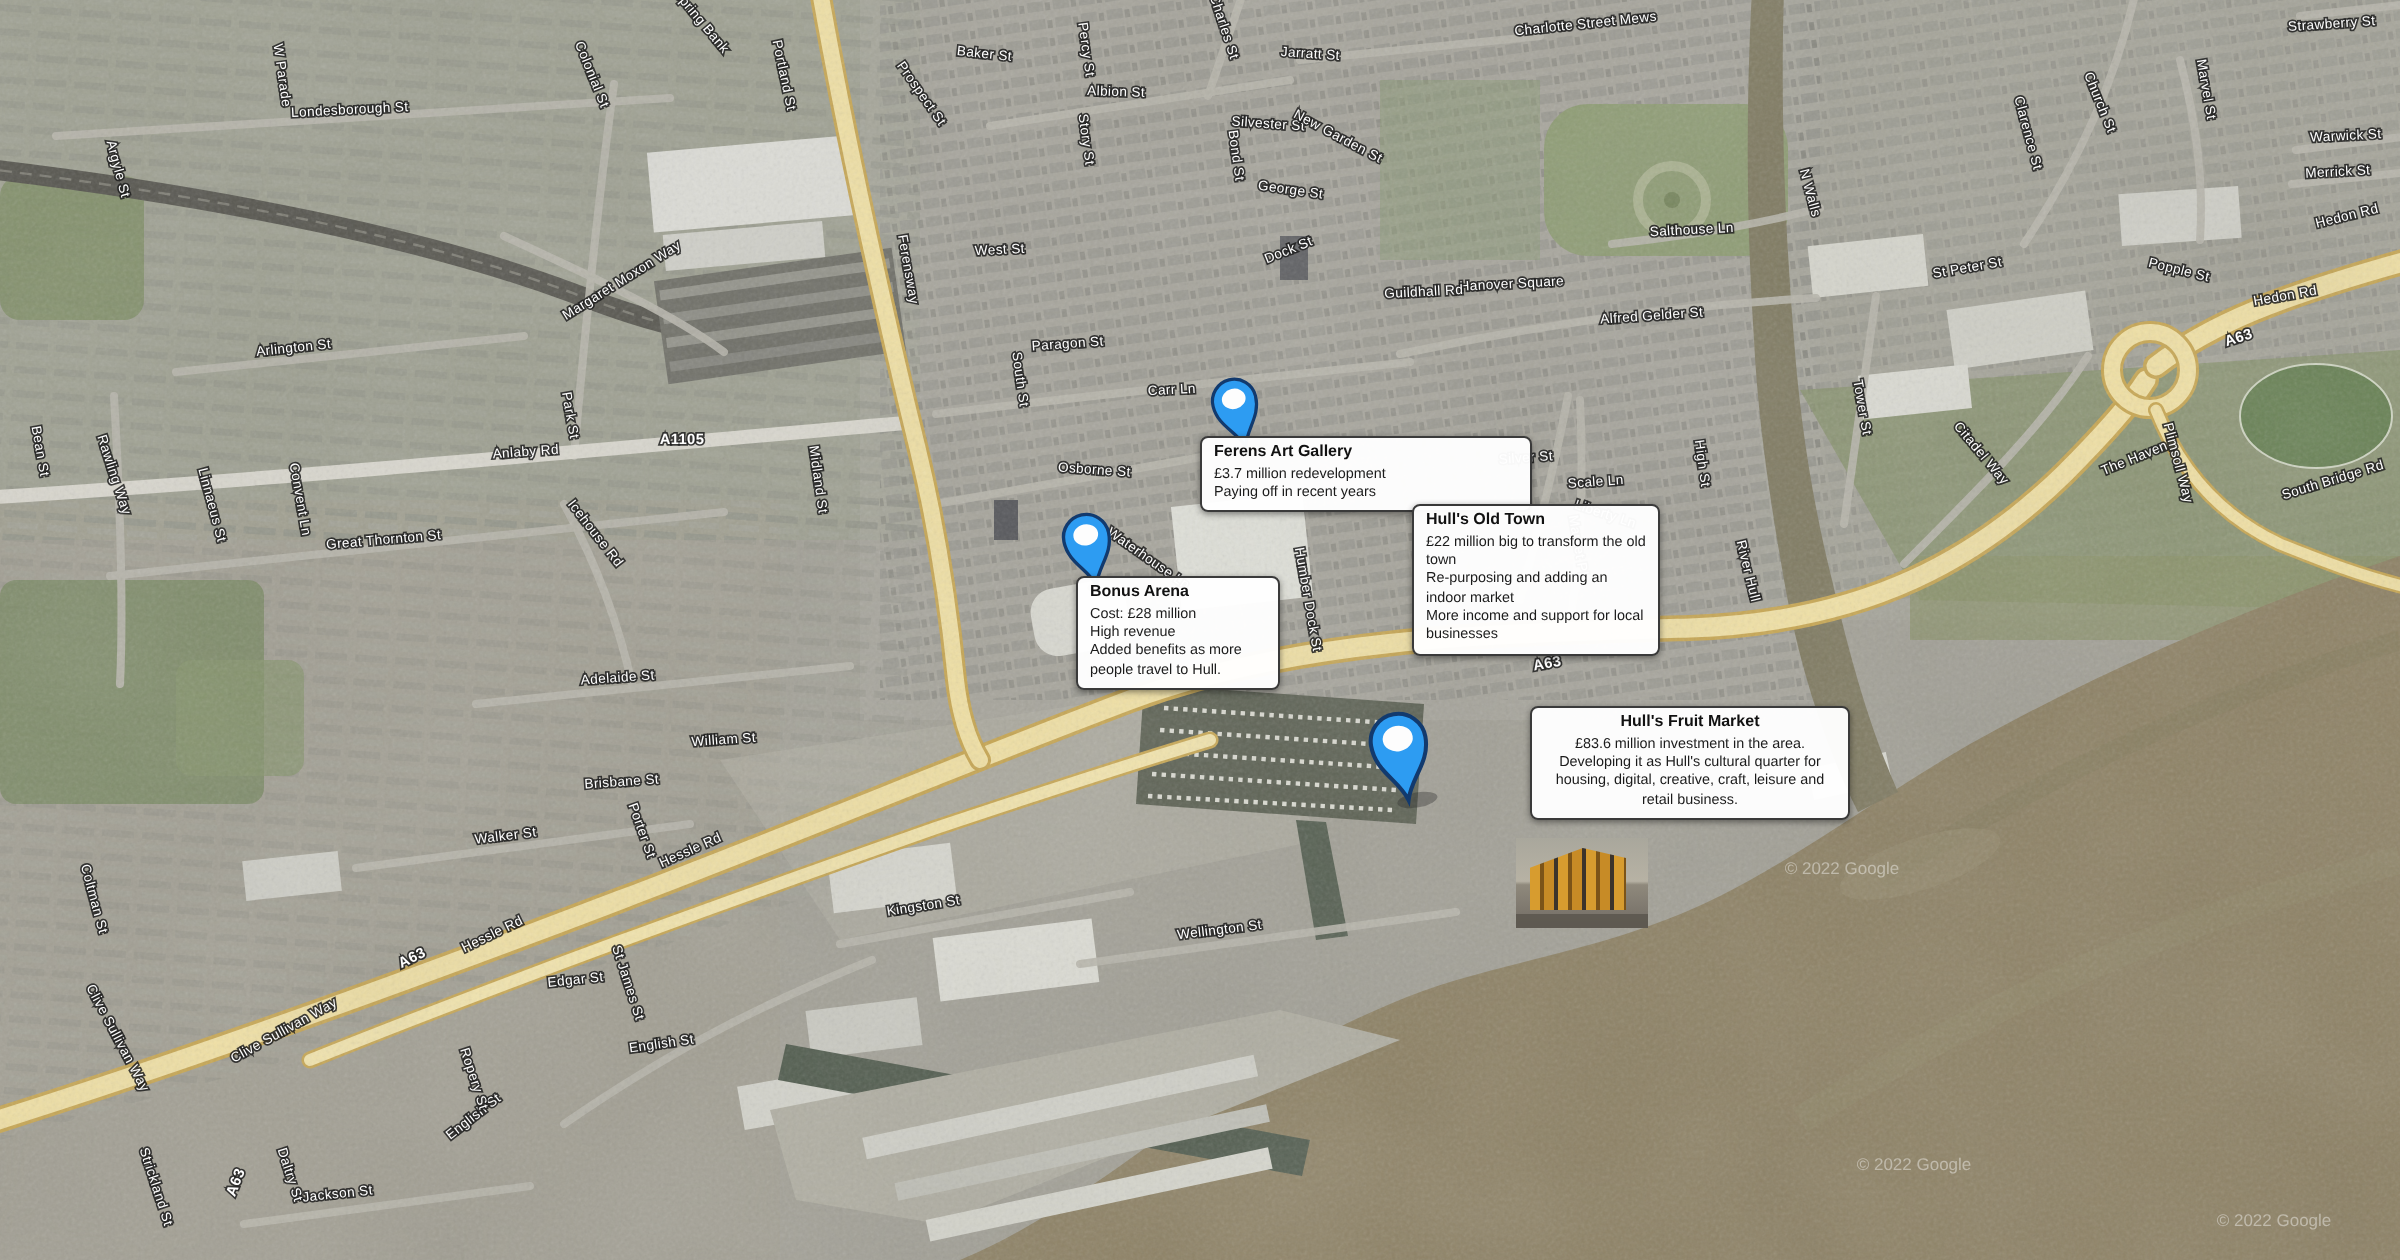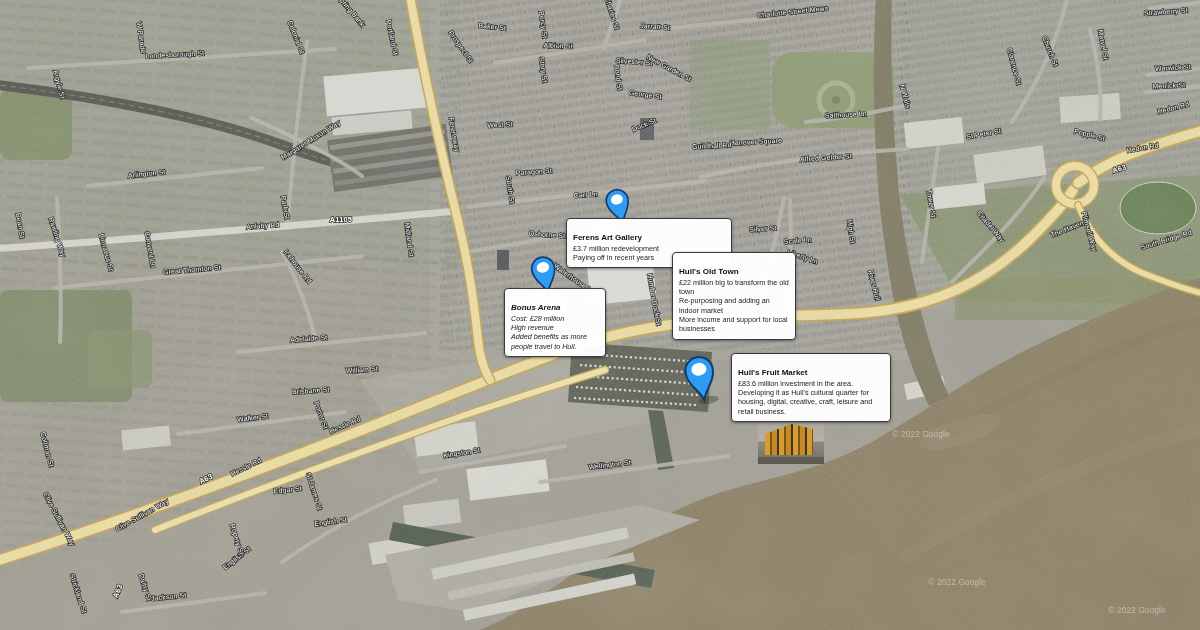--- a/index.html
+++ b/index.html
@@ -2,27 +2,27 @@
 <html><head>
 <meta charset="utf-8">
 <style>
   html,body{margin:0;padding:0;background:#222;}
   #stage{position:relative;width:1200px;height:630px;overflow:hidden;font-family:"Liberation Sans",sans-serif;}
   #map-svg{position:absolute;left:0;top:0;}
   .slabel{font:6.8px "Liberation Sans",sans-serif;fill:#ffffff;stroke:rgba(30,30,30,.85);stroke-width:1.7px;paint-order:stroke;text-anchor:middle;letter-spacing:.2px;}
   .slabel.ref{font-weight:700;font-size:7.4px;}
   .wmark{font:8.5px "Liberation Sans",sans-serif;fill:rgba(255,255,255,.42);text-anchor:middle;}
   .callout{position:absolute;background:rgba(255,255,255,.97);border:1.3px solid #3a3a3a;border-radius:4px;
-    padding:14px 6px 5px;box-shadow:0 1px 3px rgba(0,0,0,.45);color:#111;z-index:5;}
+    padding:2px 6px 5px;box-shadow:0 1px 3px rgba(0,0,0,.45);color:#111;z-index:5;margin-left:34px;}
   .callout h4{margin:0 0 1px;font-size:8px;font-weight:700;line-height:1.2;}
   .callout p{margin:0;font-size:7.2px;line-height:1.3;white-space:pre-line;color:#1b1b1b;}
   #co-ferens{left:566px;top:218px;width:152px;}
-  #co-bonus{left:504px;top:288px;width:88px;font-style:italic;}
+  #co-bonus{left:504px;top:288px;width:88px;}
   #co-oldtown{left:672px;top:252px;width:110px;}
-  #co-fruit{left:731px;top:353px;width:146px;}
+  #co-fruit{left:731px;top:353px;width:146px;text-align:center;}
   #co-c4di{left:632px;top:407px;width:124px;}
   #c4di-photo{position:absolute;left:758px;top:419px;width:66px;height:45px;z-index:4;overflow:hidden;
     background:linear-gradient(180deg,#a9a79c 0%,#b7b2a4 48%,#8f897c 52%,#716b64 100%);}
   #c4di-photo .bldg{position:absolute;left:7px;top:5px;width:48px;height:31px;
     background:repeating-linear-gradient(90deg,#d79c2f 0 5px,#7c5418 5px 7px,#c78b26 7px 12px,#3c342b 12px 14px);
     clip-path:polygon(0 32%,55% 0,100% 16%,100% 100%,0 100%);}
   #c4di-photo .base{position:absolute;left:0;bottom:0;width:100%;height:7px;background:#5b564e;opacity:.85;}
 </style>
 </head>
 <body>

